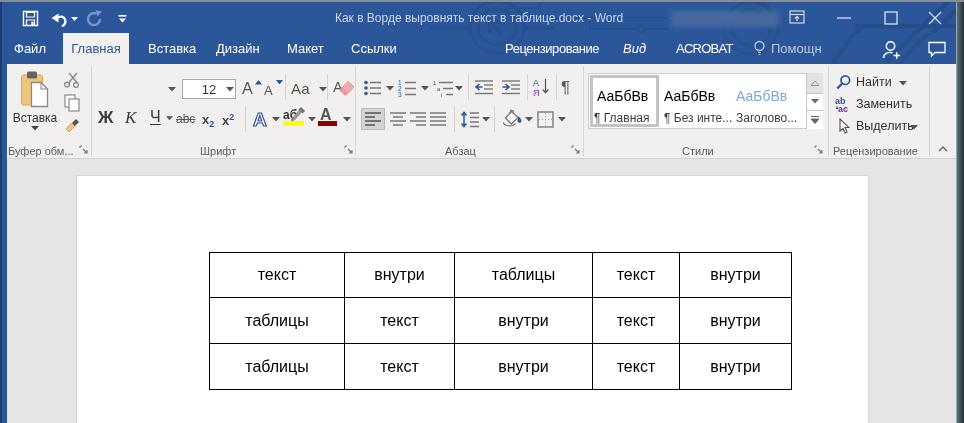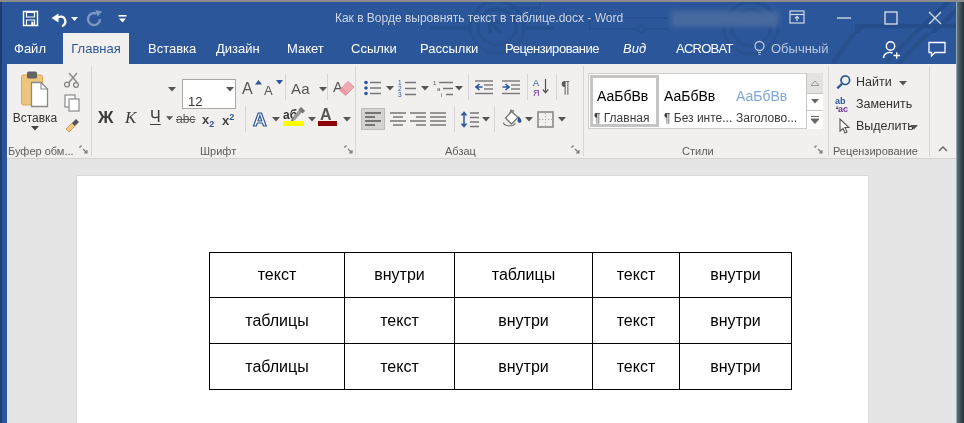--- a/index.html
+++ b/index.html
@@ -120,25 +120,24 @@
         <path d="M862 -11 L833 30"></path>
         <path d="M921 -6 L887 29"></path>
         <path d="M934 -6 L897 32"></path>
       </g>
     </svg>
     <div class="abs tab" style="left:14px;">Файл</div>
     <div class="abs tab" style="left:148px;">Вставка</div>
     <div class="abs tab" style="left:216px;">Дизайн</div>
     <div class="abs tab" style="left:287px;">Макет</div>
     <div class="abs tab" style="left:351px;">Ссылки</div>
-    <div class="abs tab" style="left:420px;">Рассылки</div>
     <div class="abs tab" style="left:505px;letter-spacing:-0.45px;">Рецензирование</div>
     <div class="abs tab" style="left:623px;font-style:italic;">Вид</div>
     <div class="abs tab" style="left:676px;letter-spacing:-0.75px;">ACROBAT</div>
-    <div class="abs tab" style="left:771px;color:#b9c7de;">Обычный</div>
+    <div class="abs tab" style="left:771px;color:#b9c7de;">Помощн</div>
 
     <svg class="abs" style="left:753px;top:7px;" width="13" height="18" viewBox="0 0 13 18">
       <circle cx="6.5" cy="6" r="4.5" fill="none" stroke="#b9c7de" stroke-width="1.3"></circle>
       <path d="M4.5 10.5 h4 M5 12.5 h3 M5.5 14.5 h2" stroke="#b9c7de" stroke-width="1.2"></path>
     </svg>
 
     <svg class="abs" style="left:882px;top:7px;" width="19" height="19" viewBox="0 0 19 19">
       <circle cx="8.5" cy="6" r="4.2" fill="none" stroke="#fff" stroke-width="1.4"></circle>
       <path d="M1.5 18 C1.5 13 7 11.5 10.5 13" fill="none" stroke="#fff" stroke-width="1.4"></path>
       <path d="M11.5 15.5 h6.5 M14.7 12.2 v6.5" stroke="#fff" stroke-width="1.4"></path>
@@ -187,21 +186,21 @@
       <path d="M8 7 L12 3 L15 6 L11 10 Z" fill="#555"></path>
     </svg>
     <div class="abs glabel" style="left:8px;">Буфер обм...</div>
     <svg class="abs launcher" style="left:79px;" viewBox="0 0 10 10">
         <path d="M1 1 V3 M1 1 H3 M8 5 V8 H5 M4 4 L8 8 M8 8 L8 5.5 M8 8 L5.5 8" stroke="#777" stroke-width="1.1" fill="none"></path>
       </svg>
 
     <svg class="abs" style="left:168px;top:23px;" width="8" height="5" viewBox="0 0 8 5">
         <path d="M0 0 L4 4.5 L8 0 Z" fill="#555"></path>
       </svg>
-    <div class="abs combo" style="left:182px;top:15px;width:54px;padding:14px 5px;">12</div>
+    <div class="abs combo" style="left:182px;top:15px;width:54px;padding:2px 5px;text-align:center;">12</div>
     <svg class="abs" style="left:226px;top:23px;" width="8" height="5" viewBox="0 0 8 5">
         <path d="M0 0 L4 4.5 L8 0 Z" fill="#555"></path>
       </svg>
     <div class="abs" style="left:242px;top:16px;font-size:16px;color:#555;">А</div>
     <svg class="abs" style="left:255px;top:16px;" width="7" height="5" viewBox="0 0 7 5">
         <path d="M0 4.5 L3.5 0 L7 4.5 Z" fill="#2b579a"></path>
       </svg>
     <div class="abs" style="left:264px;top:19px;font-size:13px;color:#555;">А</div>
     <svg class="abs" style="left:276px;top:16px;" width="7" height="5" viewBox="0 0 7 5">
         <path d="M0 0 L3.5 4.5 L7 0 Z" fill="#2b579a"></path>

